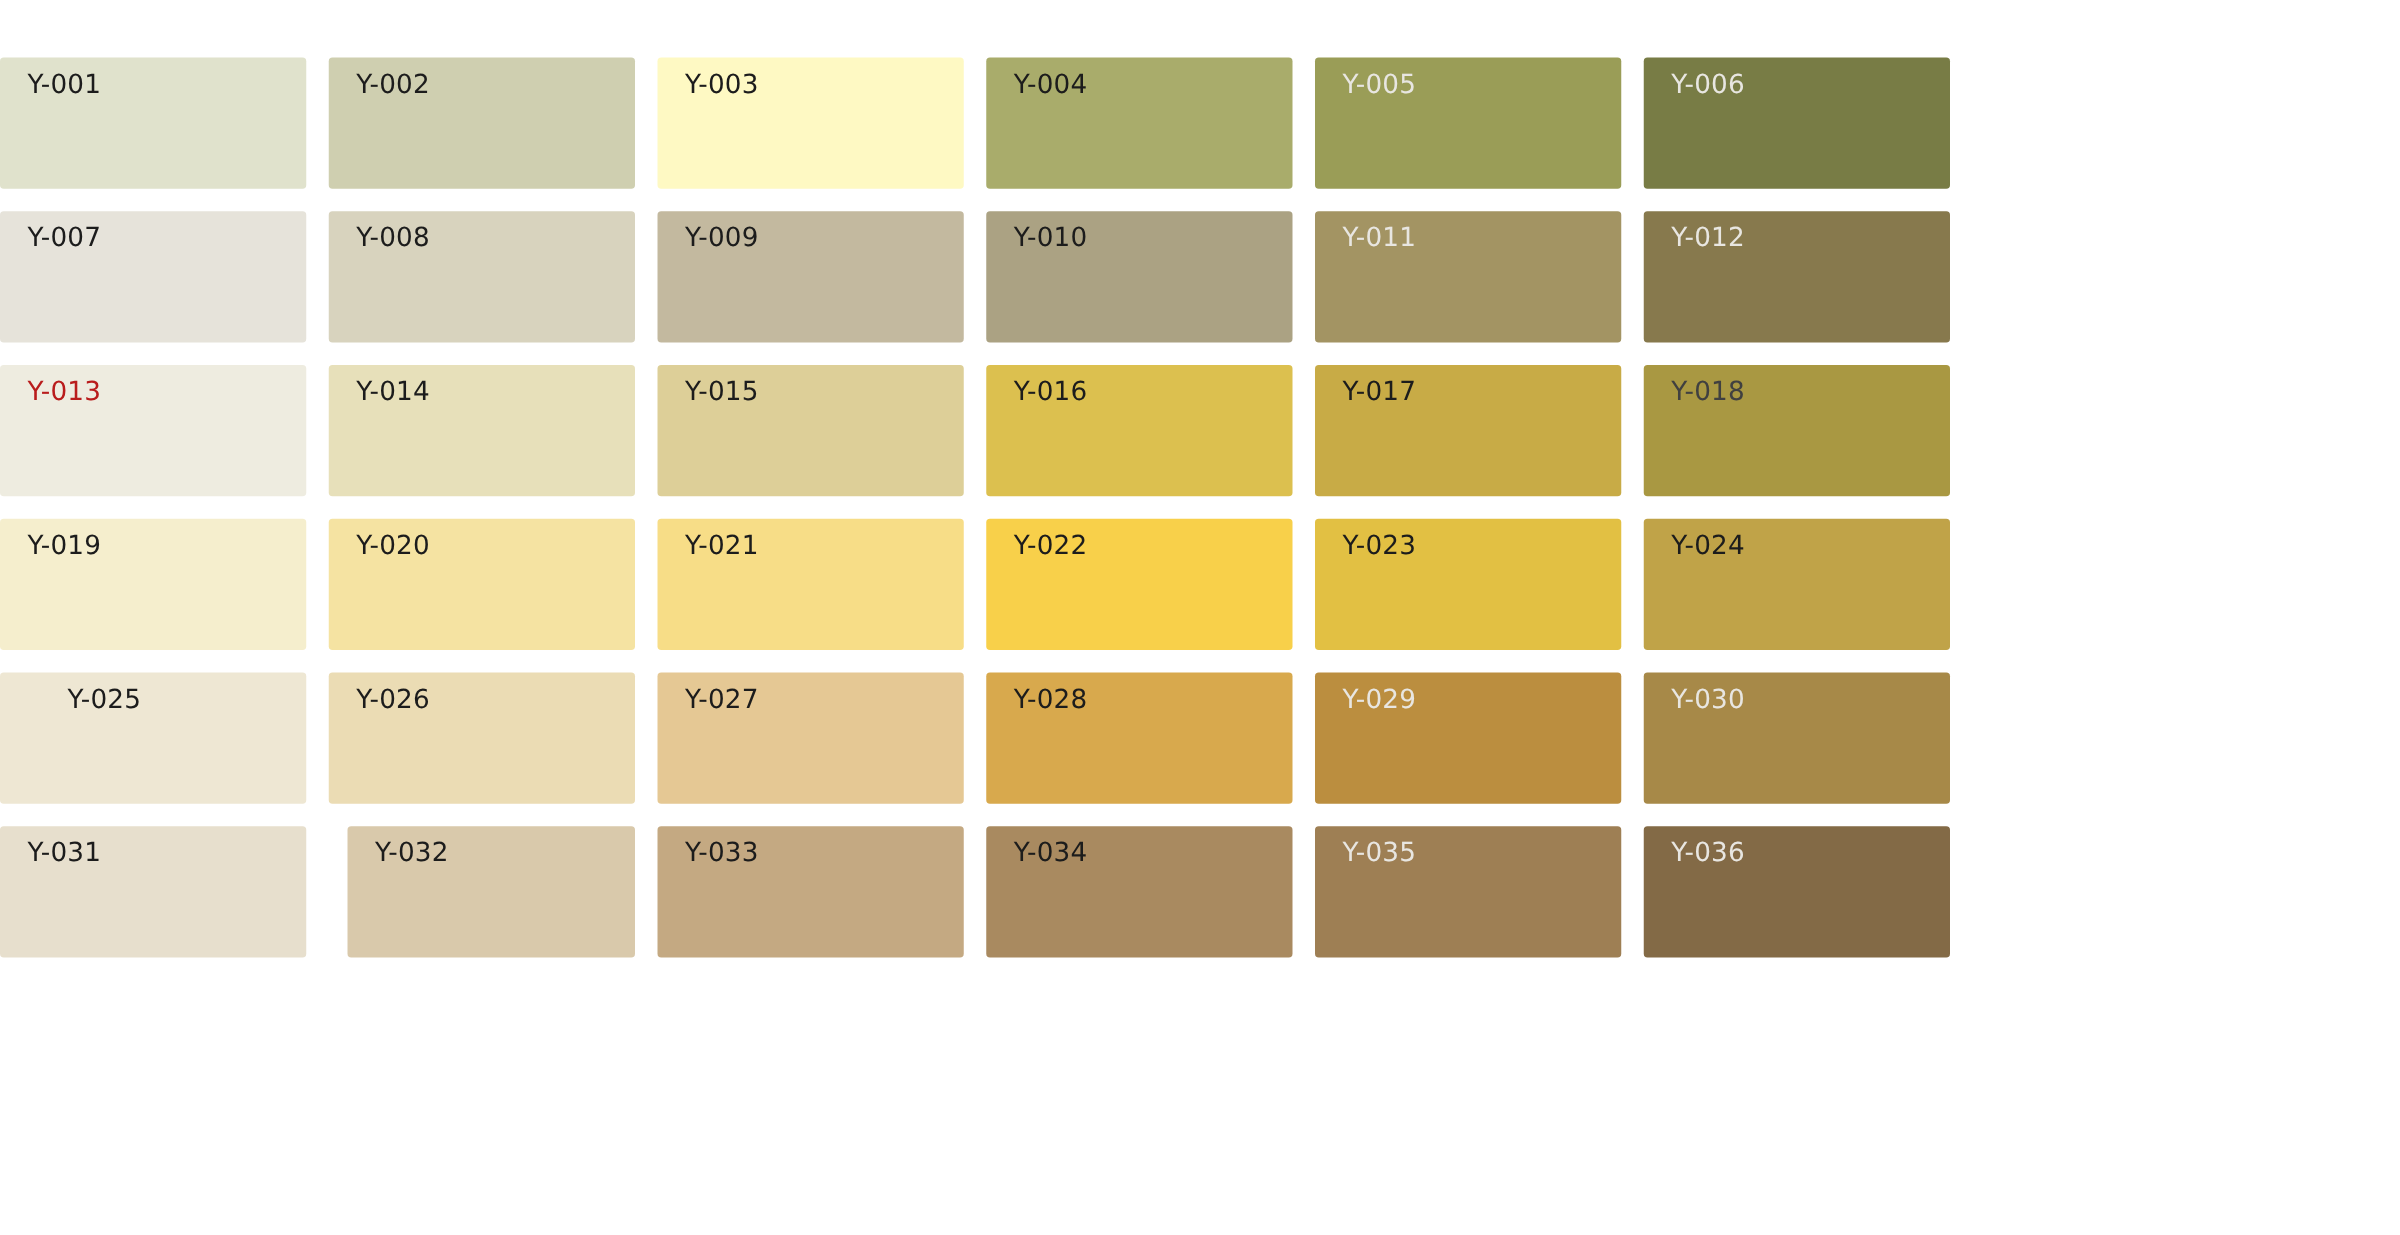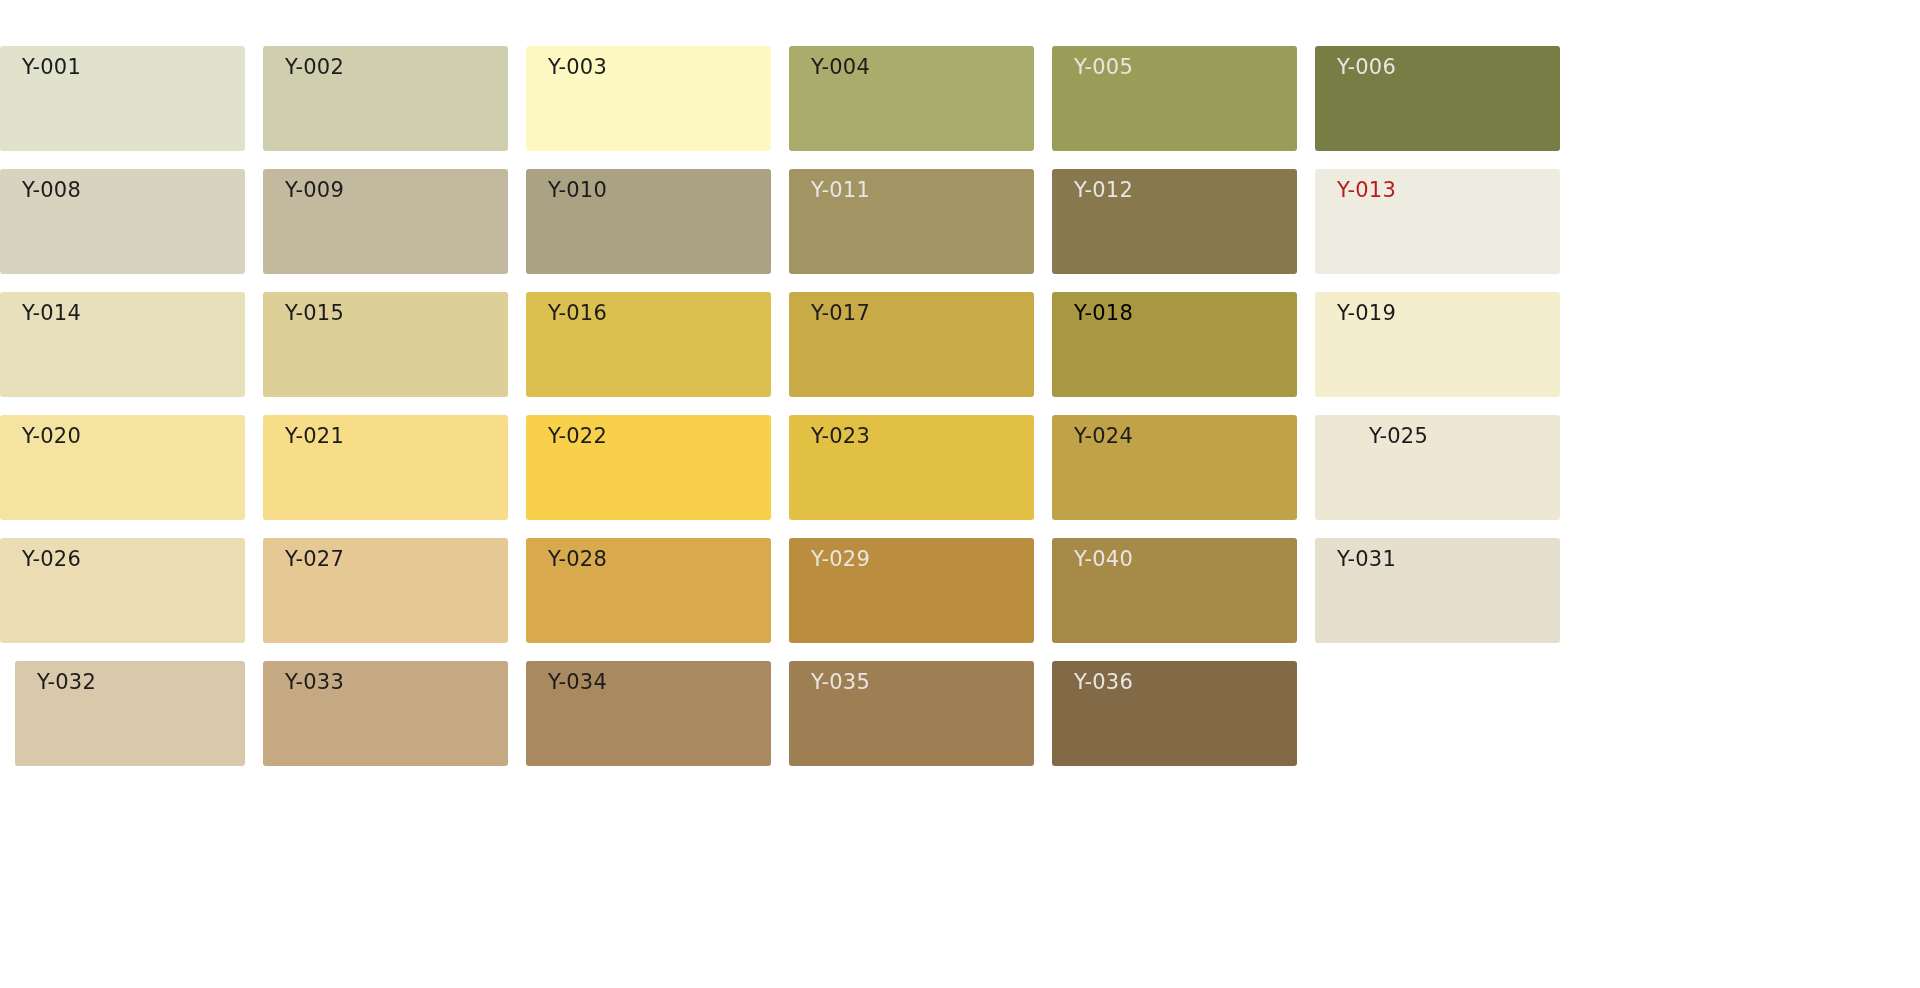--- a/index.html
+++ b/index.html
@@ -64,20 +64,23 @@
     </div>
     <div class="swatch" style="background: rgb(169, 172, 107);">
       <span class="swatch-label label-dark" style="color: rgb(28, 28, 28);">Y-004</span>
     </div>
     <div class="swatch" style="background: rgb(154, 157, 87);">
       <span class="swatch-label label-light" style="color: rgb(232, 230, 225);">Y-005</span>
     </div>
     <div class="swatch" style="background: rgb(120, 124, 69);">
       <span class="swatch-label label-light" style="color: rgb(232, 230, 225);">Y-006</span>
     </div>
+    <div class="swatch" style="background: rgb(230, 227, 218);">
+      <span class="swatch-label label-dark" style="color: rgb(28, 28, 28);">Y-007</span>
+    </div>
     <div class="swatch" style="background: rgb(216, 211, 190);">
       <span class="swatch-label label-dark" style="color: rgb(28, 28, 28);">Y-008</span>
     </div>
     <div class="swatch" style="background: rgb(195, 185, 159);">
       <span class="swatch-label label-dark" style="color: rgb(28, 28, 28);">Y-009</span>
     </div>
     <div class="swatch" style="background: rgb(171, 162, 131);">
       <span class="swatch-label label-dark" style="color: rgb(28, 28, 28);">Y-010</span>
     </div>
     <div class="swatch" style="background: rgb(163, 148, 99);">
@@ -95,21 +98,21 @@
     <div class="swatch" style="background: rgb(221, 207, 152);">
       <span class="swatch-label label-dark" style="color: rgb(28, 28, 28);">Y-015</span>
     </div>
     <div class="swatch" style="background: rgb(220, 192, 79);">
       <span class="swatch-label label-dark" style="color: rgb(28, 28, 28);">Y-016</span>
     </div>
     <div class="swatch" style="background: rgb(200, 171, 70);">
       <span class="swatch-label label-dark" style="color: rgb(28, 28, 28);">Y-017</span>
     </div>
     <div class="swatch" style="background: rgb(169, 152, 66);">
-      <span class="swatch-label label-dark" style="color: #000000;">Y-018</span>
+      <span class="swatch-label label-dark" style="color: #404040;">Y-018</span>
     </div>
     <div class="swatch" style="background: rgb(245, 238, 205);">
       <span class="swatch-label label-dark" style="color: rgb(28, 28, 28);">Y-019</span>
     </div>
     <div class="swatch" style="background: rgb(245, 227, 162);">
       <span class="swatch-label label-dark" style="color: rgb(28, 28, 28);">Y-020</span>
     </div>
     <div class="swatch" style="background: rgb(247, 221, 135);">
       <span class="swatch-label label-dark" style="color: rgb(28, 28, 28);">Y-021</span>
     </div>
@@ -131,21 +134,21 @@
     <div class="swatch" style="background: rgb(229, 200, 148);">
       <span class="swatch-label label-dark" style="color: rgb(28, 28, 28);">Y-027</span>
     </div>
     <div class="swatch" style="background: rgb(216, 169, 77);">
       <span class="swatch-label label-dark" style="color: rgb(28, 28, 28);">Y-028</span>
     </div>
     <div class="swatch" style="background: rgb(187, 142, 63);">
       <span class="swatch-label label-light" style="color: rgb(232, 230, 225);">Y-029</span>
     </div>
     <div class="swatch" style="background: rgb(167, 137, 72);">
-      <span class="swatch-label label-light" style="color: rgb(232, 230, 225);">Y-040</span>
+      <span class="swatch-label label-light" style="color: rgb(232, 230, 225);">Y-030</span>
     </div>
     <div class="swatch" style="background: rgb(231, 223, 205);">
       <span class="swatch-label label-dark" style="color: rgb(28, 28, 28);">Y-031</span>
     </div>
     <div class="swatch" style="background: rgb(217, 201, 171); margin-left: 15px;">
       <span class="swatch-label label-dark" style="color: rgb(28, 28, 28);">Y-032</span>
     </div>
     <div class="swatch" style="background: rgb(196, 169, 130);">
       <span class="swatch-label label-dark" style="color: rgb(28, 28, 28);">Y-033</span>
     </div>

